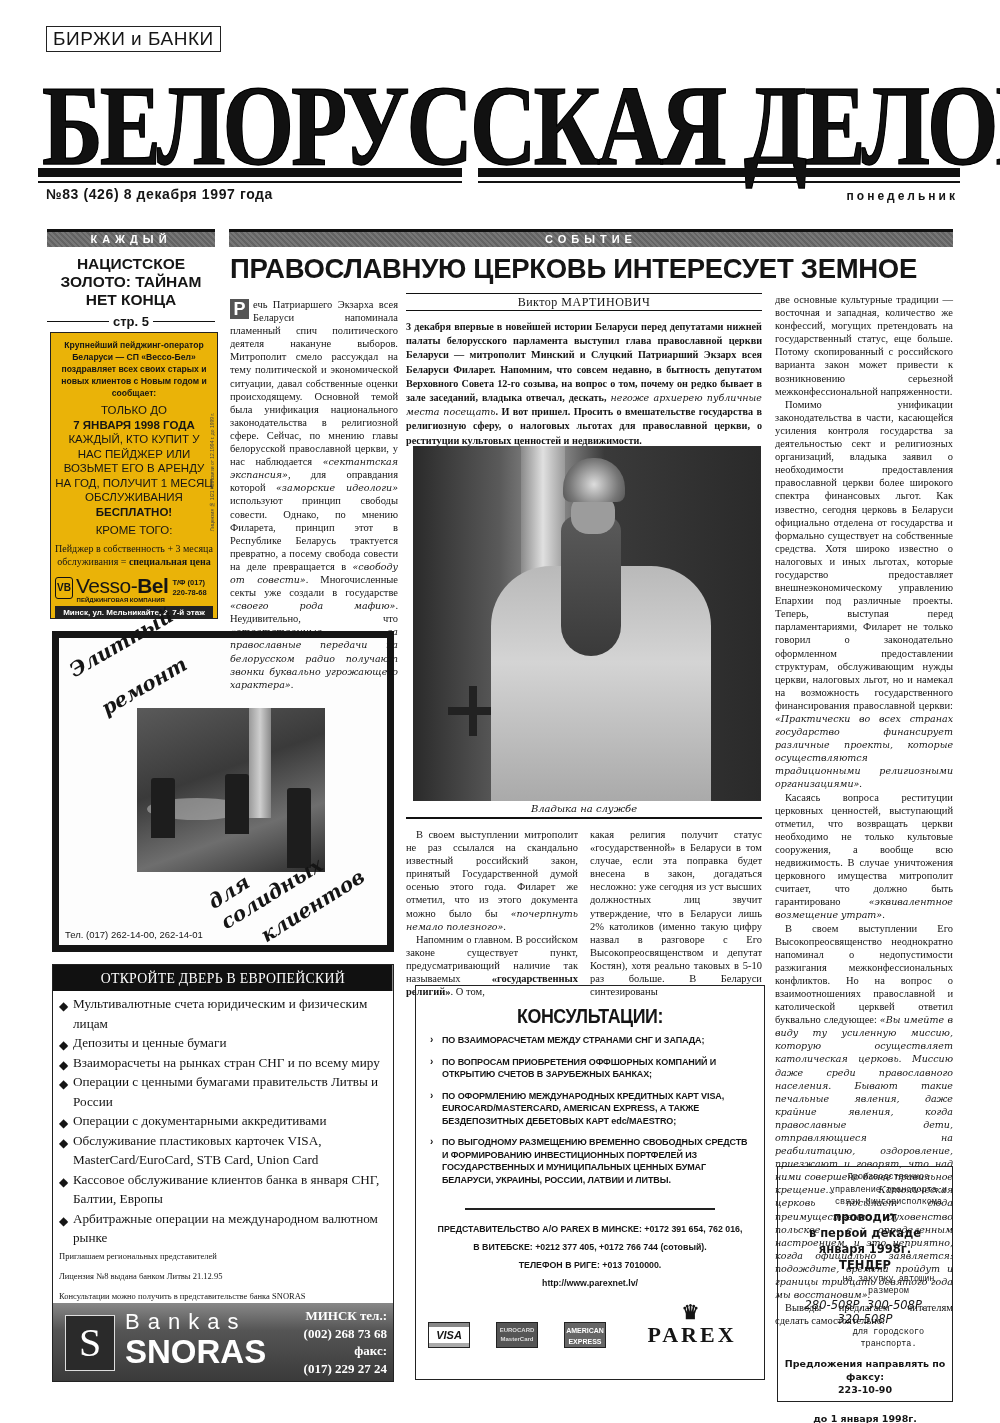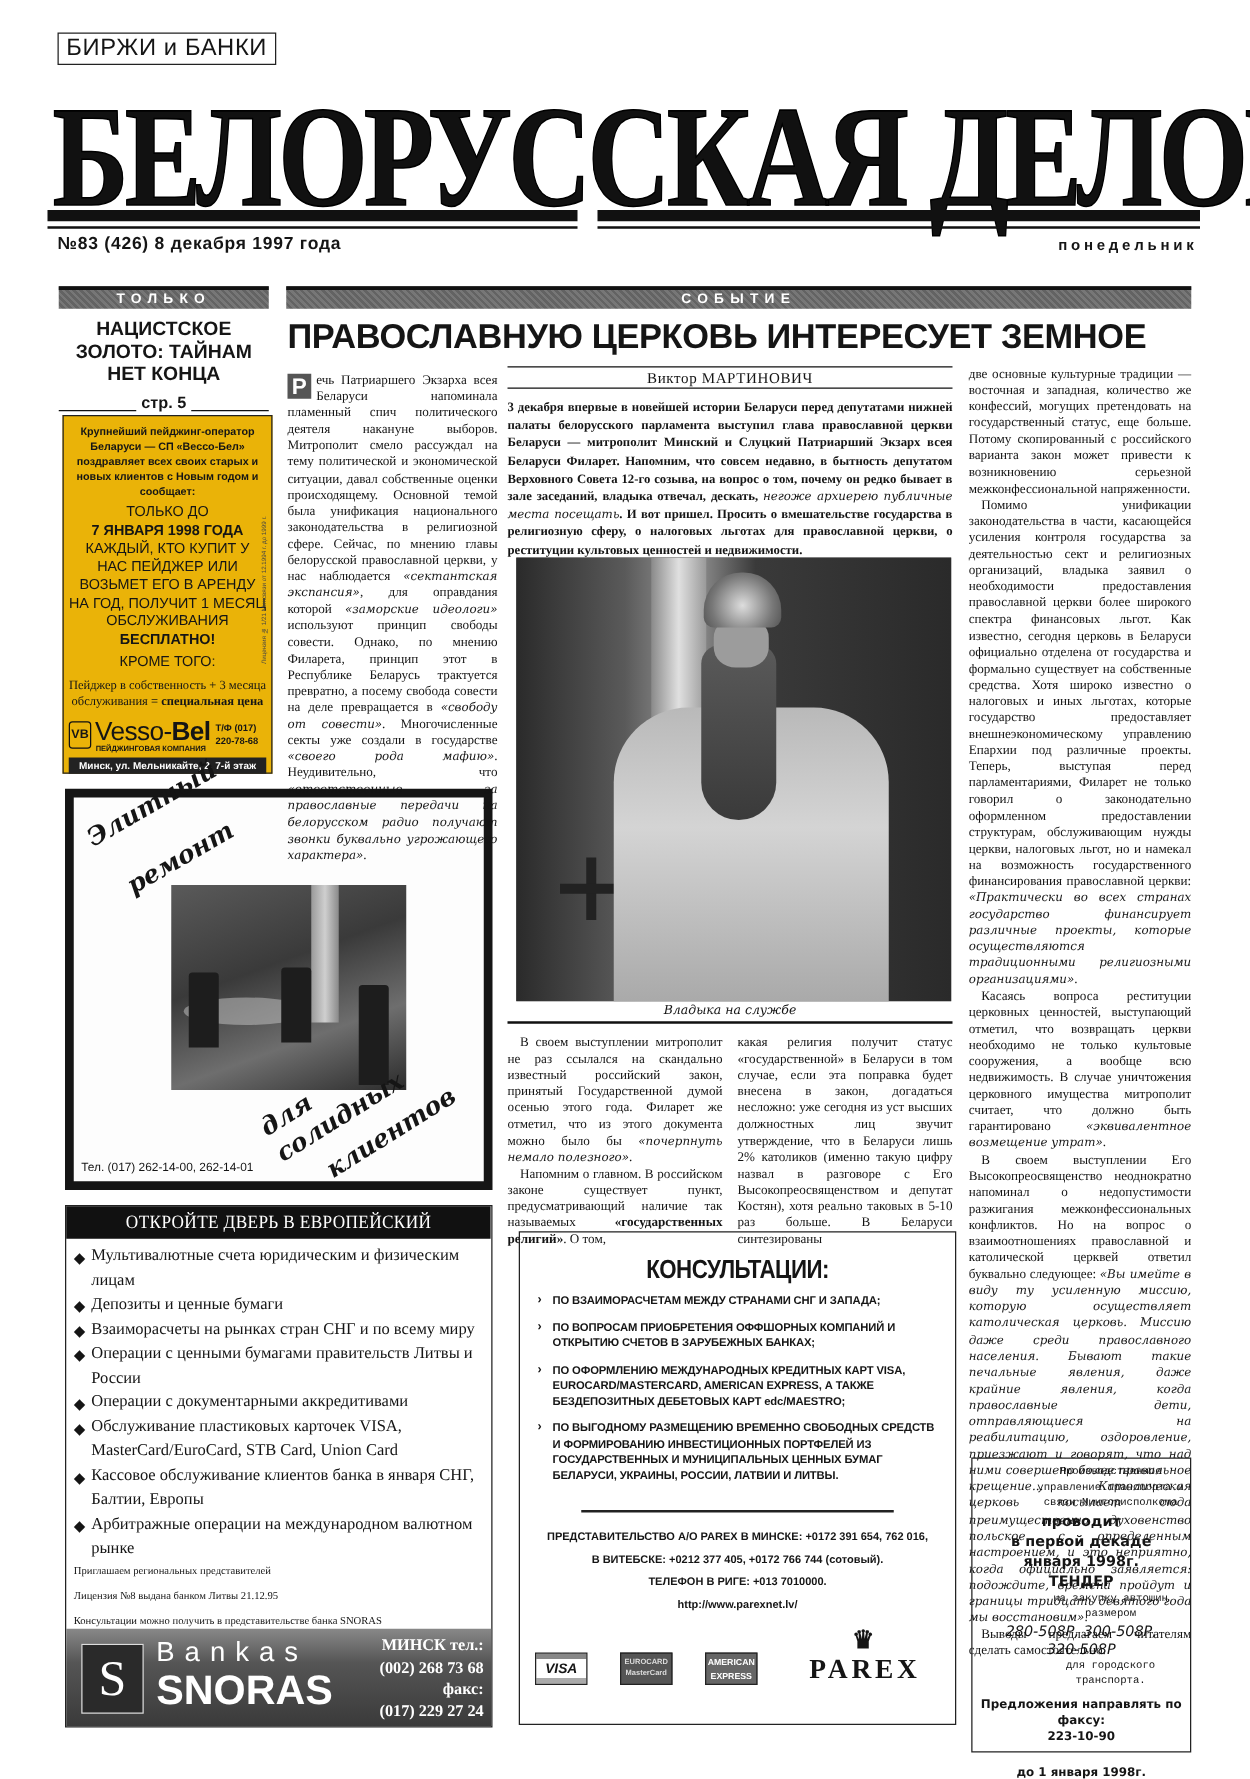--- a/index.html
+++ b/index.html
@@ -16,21 +16,21 @@
   .mh-line1 { left: 38px; top: 181px; width: 424px; height: 2px; background: #111; }
   .mh-line2 { left: 478px; top: 181px; width: 482px; height: 2px; background: #111; }
   .issue-line { left: 46px; top: 186px; font-family: "Liberation Sans", sans-serif; font-weight: bold; font-size: 14px; letter-spacing: 0.6px; }
   .weekday { right: 42px; top: 189px; font-family: "Liberation Sans", sans-serif; font-weight: bold; font-size: 12px; letter-spacing: 3px; }
 
   
   .section-bar { height: 18px; background: #6b6b6b; background-image: repeating-linear-gradient(45deg, rgba(255,255,255,0.08) 0 2px, rgba(0,0,0,0.08) 2px 4px); border-top: 3px solid #111; color: #fff; font-family: "Liberation Sans", sans-serif; font-weight: bold; font-size: 11px; letter-spacing: 5px; text-align: center; line-height: 15px; }
 
   
   .today-head { left: 47px; top: 255px; width: 168px; text-align: center; font-family: "Liberation Sans", sans-serif; font-weight: bold; font-size: 15.5px; line-height: 18px; }
-  .page-ref { left: 47px; top: 314px; width: 168px; display: flex; align-items: flex-end; font-family: "Liberation Sans", sans-serif; font-weight: bold; font-size: 13px; }
+  .page-ref { left: 47px; top: 314px; width: 168px; display: flex; align-items: center; font-family: "Liberation Sans", sans-serif; font-weight: bold; font-size: 13px; }
   .page-ref .rule { flex: 1; height: 1.5px; background: #111; }
   .page-ref span.t { padding: 0 4px; }
 
   .vesso { left: 50px; top: 332px; width: 168px; height: 287px; border: 1.5px solid #222; padding: 6px 4px; text-align: center; background: #eab308; }
   .vesso .intro { font-family: "Liberation Sans", sans-serif; font-weight: bold; font-size: 8.6px; line-height: 12px; }
   .vesso .cond { font-family: "Liberation Sans", sans-serif; font-size: 11.5px; line-height: 14.5px; margin-top: 4px; }
   .vesso .cond b { font-weight: bold; }
   .vesso .extra { font-family: "Liberation Serif", serif; font-size: 10px; line-height: 13px; margin-top: 4px; }
   .vesso .logo-row { display: flex; align-items: center; margin-top: 6px; }
   .vesso .vb-mark { width: 18px; height: 22px; border: 1.5px solid #111; border-radius: 3px; font-family: "Liberation Sans", sans-serif; font-weight: bold; font-size: 10px; line-height: 20px; }
@@ -124,21 +124,21 @@
 
 <div class="abs rubric-box">БИРЖИ и БАНКИ</div>
 <div class="abs masthead-title">БЕЛОРУССКАЯ ДЕЛОВАЯ ГАЗЕТА</div>
 <div class="abs mh-bar1"></div>
 <div class="abs mh-bar2"></div>
 <div class="abs mh-line1"></div>
 <div class="abs mh-line2"></div>
 <div class="abs issue-line">№83 (426) 8 декабря 1997 года</div>
 <div class="abs weekday">понедельник</div>
 
-<div class="abs section-bar" style="left:47px; top:229px; width:168px;">ТОЛЬКО</div>
+<div class="abs section-bar" style="left:47px; top:229px; width:168px;">КАЖДЫЙ</div>
 <div class="abs today-head">НАЦИСТСКОЕ ЗОЛОТО: ТАЙНАМ НЕТ КОНЦА</div>
 <div class="abs page-ref">
   <span class="rule"></span>
   <span class="t">стр. 5</span>
   <span class="rule"></span>
 </div>
 
 <div class="abs vesso">
   <div class="intro">Крупнейший пейджинг-оператор Беларуси — СП «Вессо-Бел» поздравляет всех своих старых и новых клиентов с Новым годом и сообщает:</div>
   <div class="cond">

